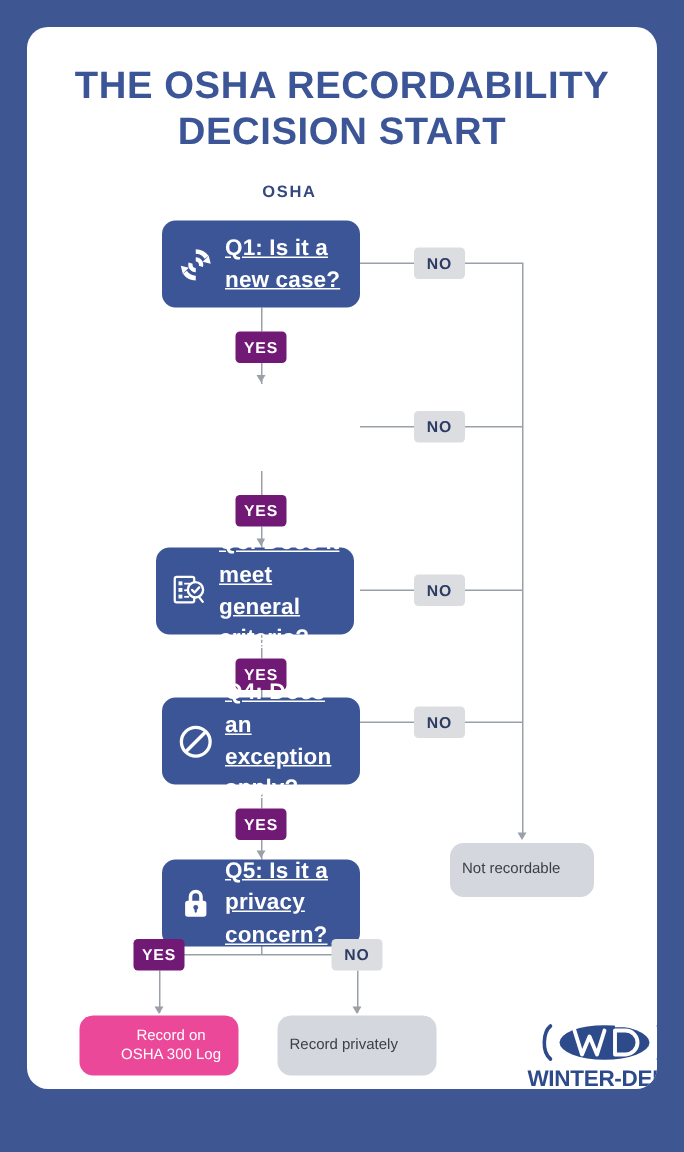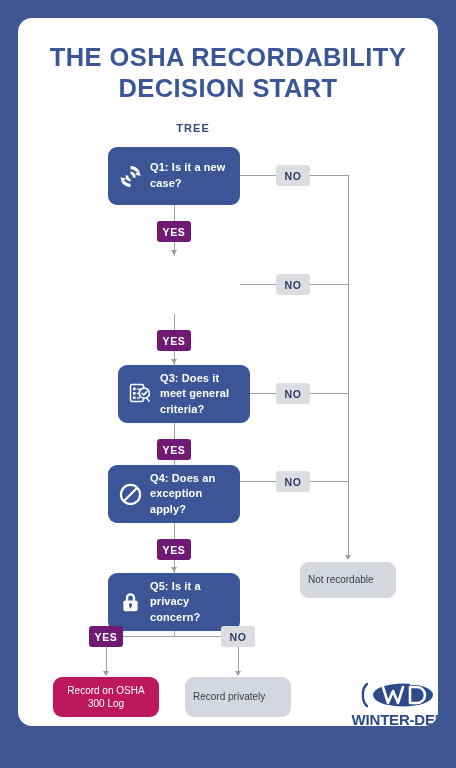--- a/index.html
+++ b/index.html
@@ -36,42 +36,43 @@
     position:absolute;width:132px;height:58px;background:#3b5596;
     border-radius:9px;box-sizing:border-box;
     display:flex;align-items:center;padding:0 9px;
   }
   .node .ico{
     width:26px;height:30px;flex:0 0 26px;margin-right:7px;
     display:flex;align-items:center;justify-content:center;
   }
   .node .ico svg{display:block;}
   .node .qtext{
-    color:#ffffff;font-size:11px;font-weight:bold;line-height:1.42;
+    color:#ffffff;font-size:15px;font-weight:bold;line-height:1.42;
     letter-spacing:0.1px;
+    text-decoration:underline;
   }
 
   
   .badge{
     position:absolute;height:21px;border-radius:3px;
     display:flex;align-items:center;justify-content:center;
     font-size:10.5px;font-weight:bold;letter-spacing:0.6px;
     box-sizing:border-box;
   }
   .badge.yes{background:#701a75;color:#ffffff;width:34px;}
   .badge.no{background:#dcdde1;color:#2c3c63;width:34px;}
 
   
   .outcome{
     position:absolute;border-radius:9px;box-sizing:border-box;
     display:flex;align-items:center;justify-content:flex-start;text-align:center;
     font-size:10px;line-height:1.35;padding:0 8px;
   }
   .outcome.gray{background:#d4d7dd;color:#3c3f46;}
-  .outcome.blue{background:#be185d;color:#ffffff;}
+  .outcome.blue{background:#ec4899;color:#ffffff;padding-left:24px;}
 
   
   .line-v{position:absolute;width:1px;background:#9aa0a8;}
   .line-h{position:absolute;height:1px;background:#9aa0a8;}
   .arrow{
     position:absolute;width:0;height:0;
     border-left:3.5px solid transparent;border-right:3.5px solid transparent;
     border-top:5px solid #9aa0a8;
   }
 
@@ -87,21 +88,21 @@
 <body>
 
 <div id="poster">
   <div id="card">
 
     <div class="title">
       <span>THE OSHA RECORDABILITY</span>
       <span class="l2">DECISION START</span>
     </div>
 
-    <div class="start-label">TREE</div>
+    <div class="start-label">OSHA</div>
 
     <div class="line-v" style="left:156px;top:187px;height:16px;"></div>
     <div class="line-v" style="left:156px;top:224px;height:14px;"></div>
     <div class="arrow" style="left:153px;top:232px;"></div>
 
     <div class="line-v" style="left:156px;top:296px;height:16px;"></div>
     <div class="line-v" style="left:156px;top:333px;height:14px;"></div>
     <div class="arrow" style="left:153px;top:341px;"></div>
 
     <div class="line-v" style="left:156px;top:405px;height:16px;"></div>
@@ -154,21 +155,21 @@
       <span>NO</span>
     </div>
 
     <div class="badge yes" style="left:139px;top:312px;">
       <span>YES</span>
     </div>
     <div class="badge no" style="left:258px;top:256px;">
       <span>NO</span>
     </div>
 
-    <div class="node" style="left:100px;top:347px;">
+    <div class="node" style="left:86px;top:347px;">
       <span class="ico">
         <svg width="24" height="24" viewBox="0 0 24 24">
           <rect x="2.5" y="2.5" width="13" height="17" rx="1.4" fill="none" stroke="#ffffff" stroke-width="1.5"></rect>
           <rect x="5" y="5.6" width="2.6" height="2.6" fill="#ffffff"></rect>
           <rect x="5" y="10" width="2.6" height="2.6" fill="#ffffff"></rect>
           <rect x="5" y="14.4" width="2.6" height="2.6" fill="#ffffff"></rect>
           <rect x="8.8" y="6.5" width="5" height="1.2" fill="#ffffff"></rect>
           <rect x="8.8" y="10.9" width="5" height="1.2" fill="#ffffff"></rect>
           <rect x="8.8" y="15.3" width="3.2" height="1.2" fill="#ffffff"></rect>
           <circle cx="16.3" cy="11.2" r="5.1" fill="#3b5596" stroke="#ffffff" stroke-width="1.6"></circle>

